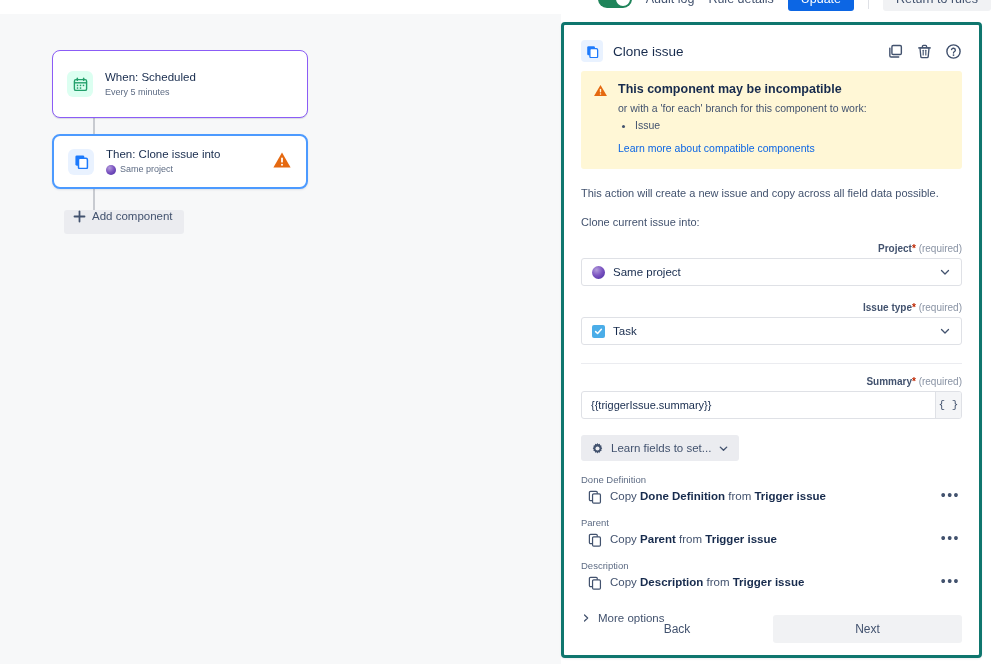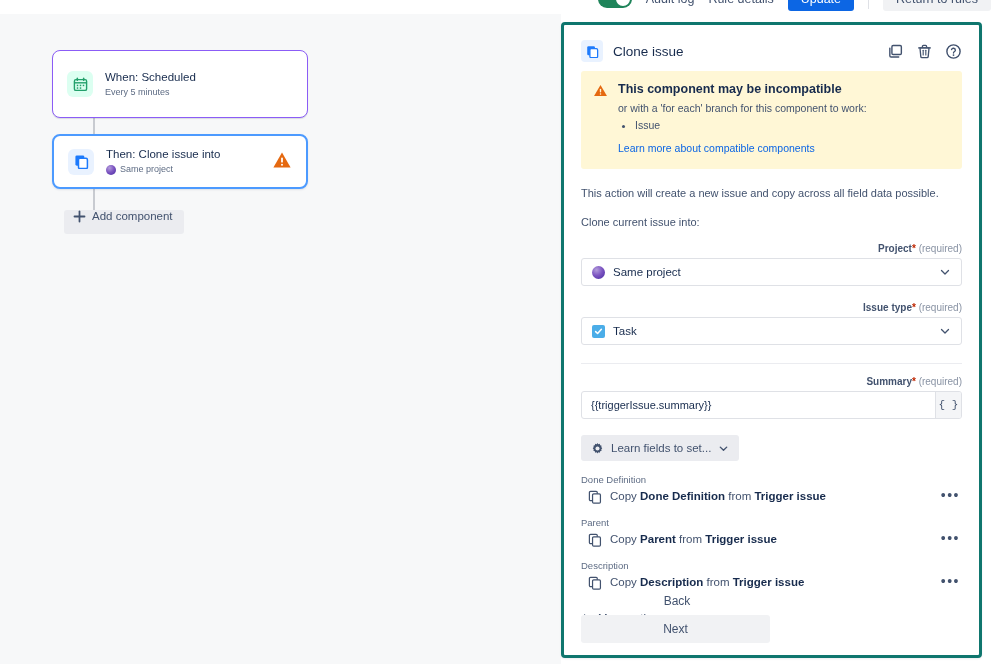--- a/index.html
+++ b/index.html
@@ -366,23 +366,22 @@
     align-items: center;
     gap: 7px;
     font-size: 11.5px;
     color: #42526e;
   }
 
   .panel-footer {
     position: absolute;
     left: 0; right: 0; bottom: 12px;
     display: flex;
-    align-items: flex-start;
+    align-items: flex-end;
     padding: 0 17px;
-    flex-direction: column;
   }
   .btn-back {
     width: 192px;
     text-align: center;
     font-size: 12px;
     color: #42526e;
     padding: 7px 0;
   }
   .btn-next {
     width: 189px;

